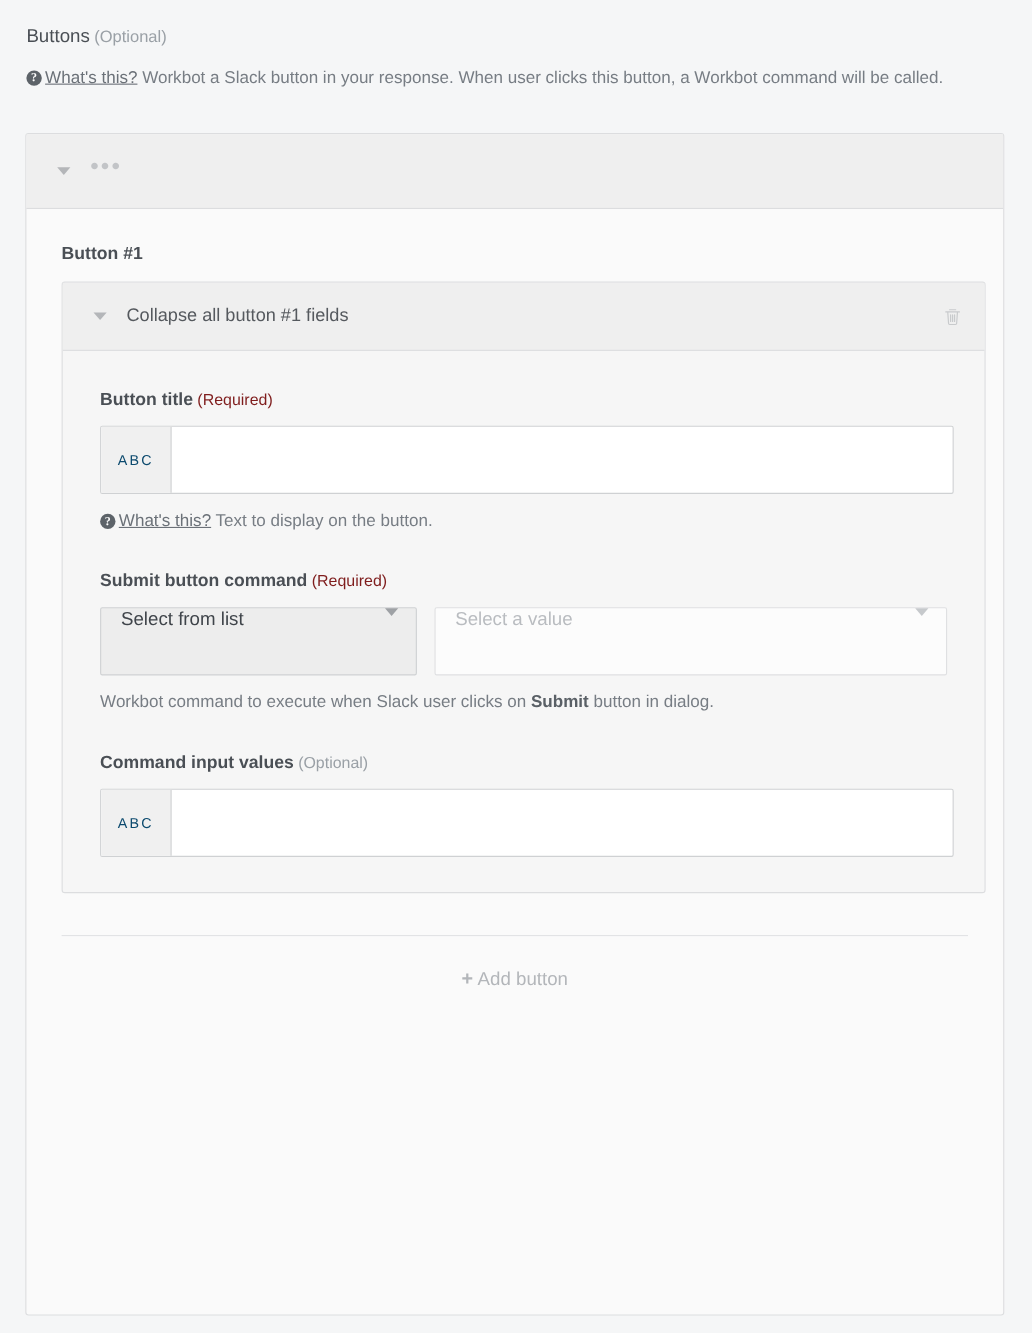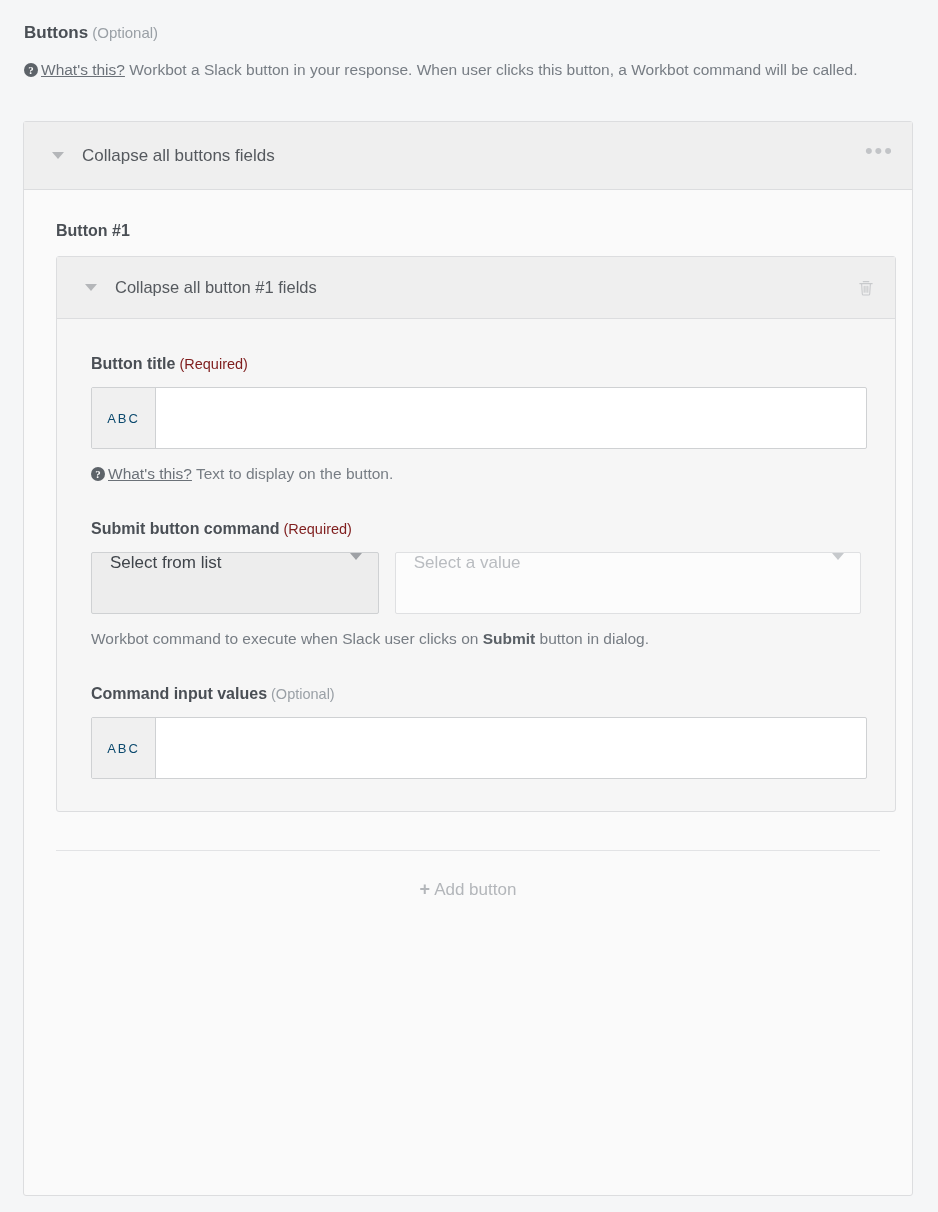--- a/index.html
+++ b/index.html
@@ -18,21 +18,21 @@
 
   
   .section-head {
     padding: 22px 0 0 24px;
   }
   .section-title-row {
     font-size: 17px;
     line-height: 22px;
   }
   .section-title {
-    font-weight: bold;
+    font-weight: normal;
     color: #4a4f55;
     font-size: 17px;
   }
   .optional-tag {
     color: #9aa0a6;
     font-size: 15px;
     font-weight: normal;
     margin-left: 4px;
   }
 
@@ -285,21 +285,20 @@
   <div class="hint-block">
     <span class="q-icon">?</span><span class="whats-this">What's this?</span>
     <span>Workbot a Slack button in your response. When user clicks this button, a Workbot command will be called.</span>
   </div>
 </div>
 
 <div class="outer-panel">
 
   <div class="panel-bar">
     <span class="caret"></span>
-    <span class="panel-bar-label">Collapse all buttons fields</span>
     <span class="dots">•••</span>
   </div>
 
   <div class="outer-body">
 
     <div class="btn-label">Button #1</div>
 
     <div class="inner-panel">
 
       <div class="inner-bar">

